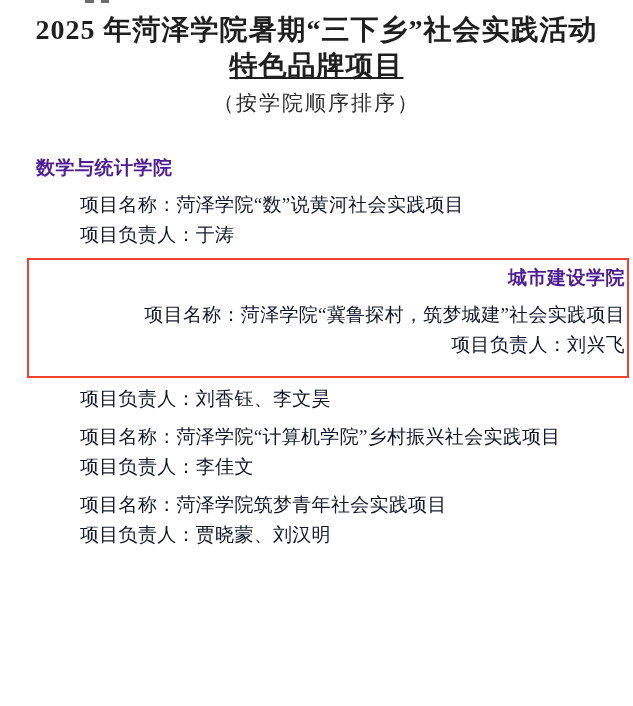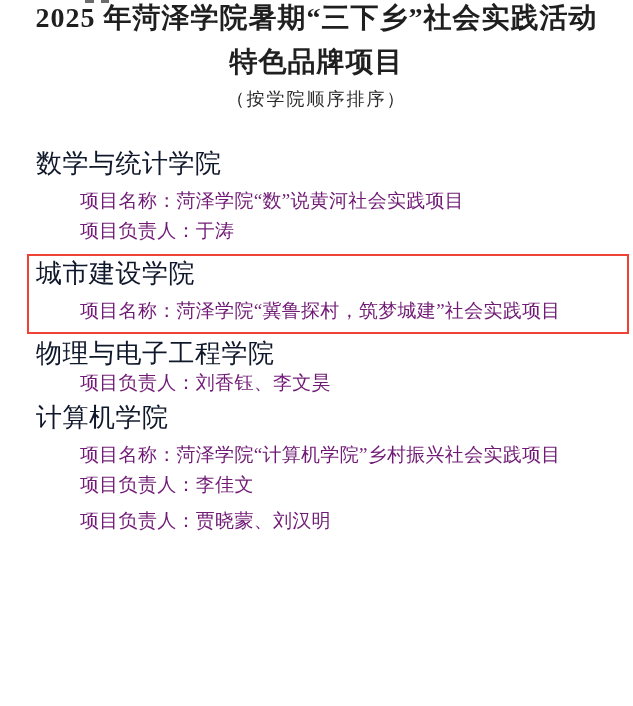--- a/index.html
+++ b/index.html
@@ -5,33 +5,33 @@
   * { margin: 0; padding: 0; box-sizing: border-box; }
   html, body { width: 633px; height: 706px; background: #ffffff; overflow: hidden; }
   body { font-family: "Liberation Serif", "DejaVu Serif", serif; color: #1f1f1f; position: relative; }
 
   
   .frag-row { position: absolute; top: 0; left: 85px; height: 4px; }
   .frag { display: inline-block; vertical-align: top; background: #6b6b6b; height: 3px; margin-right: 7px; }
   .frag.f1 { width: 9px; }
   .frag.f2 { width: 8px; }
 
-  .doc-title { text-align: center; font-weight: bold; font-size: 28px; line-height: 36px; letter-spacing: 1px; }
-  .doc-title.second { margin-top: 8px; }
-  .doc-subtitle { text-align: center; font-size: 18px; line-height: 22px; letter-spacing: 2px; color: #2b2b2b; margin-top: 8px; font-style: normal; }
+  .doc-title { text-align: center; font-weight: bold; font-size: 28px; line-height: 36px; letter-spacing: 1px; margin-top: 12px; }
+  .doc-title.second { margin-top: 0; text-decoration: underline; }
+  .doc-subtitle { text-align: center; font-size: 21px; line-height: 22px; letter-spacing: 2px; color: #2b2b2b; margin-top: 8px; font-style: normal; }
 
   .sections { margin-top: 42px; padding-left: 36px; padding-right: 4px; }
 
   .section { margin-bottom: 10px; }
-  .college-heading { font-size: 26px; line-height: 24px; font-weight: normal; letter-spacing: 0.5px; color: #0f172a; }
-  .line { font-size: 19px; line-height: 26px; letter-spacing: 0.3px; color: #701a75; padding-left: 44px; white-space: nowrap; }
+  .college-heading { font-size: 19px; line-height: 24px; font-weight: bold; letter-spacing: 0.5px; color: #4c1d95; }
+  .line { font-size: 19px; line-height: 26px; letter-spacing: 0.3px; color: #0f172a; padding-left: 44px; white-space: nowrap; }
   .line.name { margin-top: 12px; }
   .line.leader { margin-top: 4px; }
 
-  .highlight-box { border: 2px solid #0369a1; margin-left: -9px; margin-right: 0; padding: 6px 2px 8px 7px; margin-top: 4px; margin-bottom: 8px; }
+  .highlight-box { border: 2px solid #0369a1; margin-left: -9px; margin-right: 0; padding: 6px 2px 18px 7px; margin-top: 4px; margin-bottom: 8px; text-align: right; }
   .highlight-box .section { margin-bottom: 0; }
 </style>
 </head>
 <body>
 
 <div class="frag-row">
   <span class="frag f1"></span><span class="frag f2"></span>
 </div>
 
 <h1 class="doc-title">2025 年菏泽学院暑期“三下乡”社会实践活动</h1>
@@ -43,31 +43,31 @@
   <div class="section">
     <div class="college-heading">数学与统计学院</div>
     <p class="line name"><span>项目名称：</span><span>菏泽学院“数”说黄河社会实践项目</span></p>
     <p class="line leader"><span>项目负责人：</span><span>于涛</span></p>
   </div>
 
   <div class="highlight-box" style="border-color: rgb(238, 66, 55);">
     <div class="section">
       <div class="college-heading">城市建设学院</div>
       <p class="line name"><span>项目名称：</span><span>菏泽学院“冀鲁探村，筑梦城建”社会实践项目</span></p>
+      <p class="line leader"><span>项目负责人：</span><span>刘兴飞</span></p>
     </div>
   </div>
 
   <div class="section">
-    <div class="college-heading">物理与电子工程学院</div>
     <p class="line leader"><span>项目负责人：</span><span>刘香钰、李文昊</span></p>
   </div>
 
   <div class="section">
-    <div class="college-heading">计算机学院</div>
     <p class="line name"><span>项目名称：</span><span>菏泽学院“计算机学院”乡村振兴社会实践项目</span></p>
     <p class="line leader"><span>项目负责人：</span><span>李佳文</span></p>
   </div>
 
   <div class="section">
+    <p class="line name"><span>项目名称：</span><span>菏泽学院筑梦青年社会实践项目</span></p>
     <p class="line leader"><span>项目负责人：</span><span>贾晓蒙、刘汉明</span></p>
   </div>
 
 </div>
 
 </body></html>

